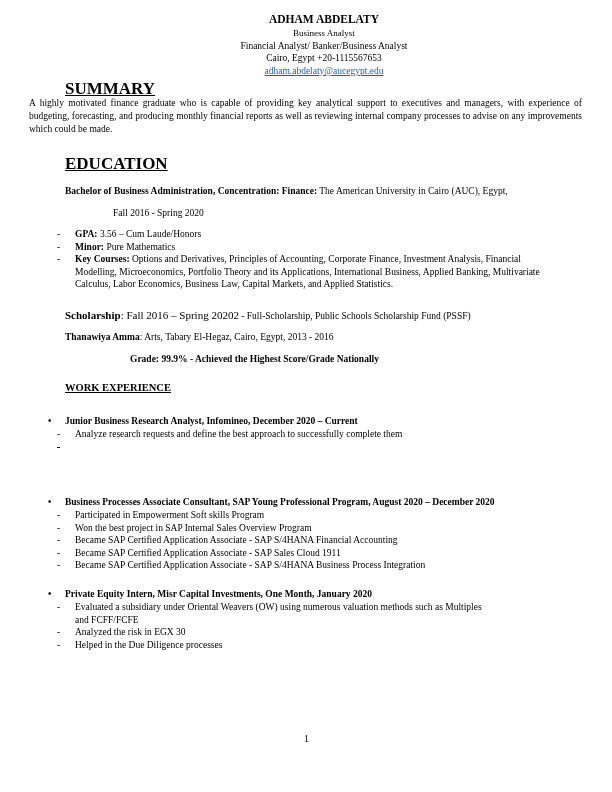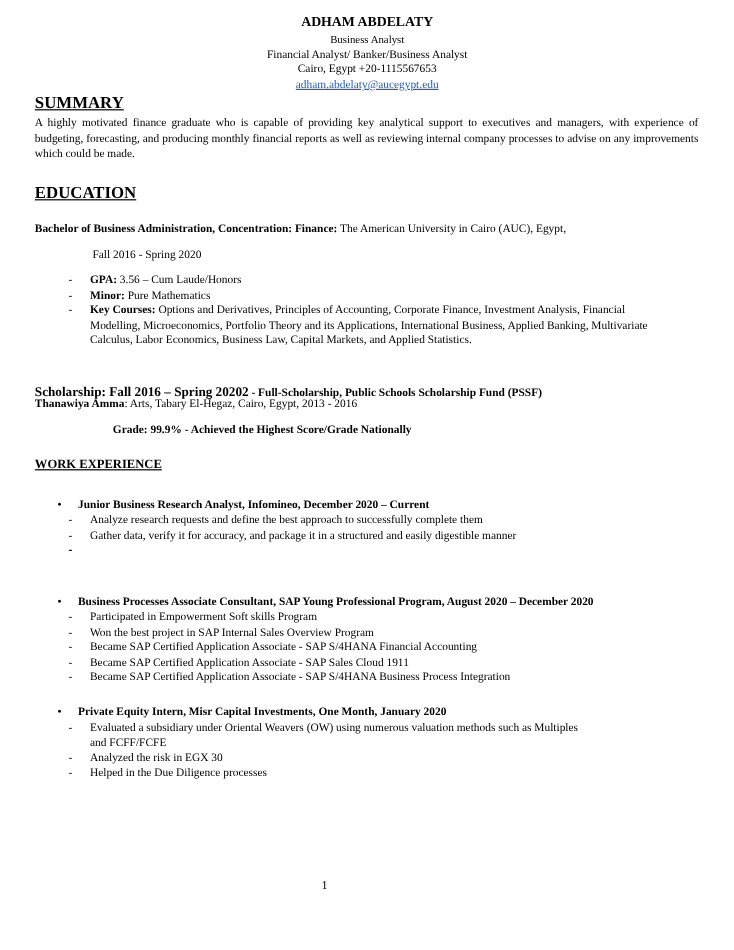--- a/index.html
+++ b/index.html
@@ -4,51 +4,51 @@
   <style>
     * { margin: 0; padding: 0; box-sizing: border-box; }
     html, body {
       width: 612px; height: 792px;
       background: #ffffff;
       font-family: "Liberation Serif", serif;
       color: #000000;
       overflow: hidden;
     }
     .page { position: relative; width: 612px; height: 792px; }
-    .abs { position: absolute; white-space: nowrap; }
+    .abs { position: absolute; white-space: nowrap; padding-left: 36px; }
     .center { left: 0; width: 612px; text-align: center; }
 
     .name { top: 13px; font-size: 11.5px; font-weight: bold; }
     .role { top: 28px; font-size: 9px; font-weight: normal; }
     .subtitle { top: 41px; font-size: 9.5px; }
     .contact { top: 53px; font-size: 9.5px; }
     .email { top: 66px; font-size: 9.5px; }
     .email a { color: #1f5fbf; text-decoration: underline; }
 
     .section-head {
-      font-size: 14px; font-weight: bold; text-decoration: underline;
+      font-size: 17px; font-weight: bold; text-decoration: underline;
       left: 29px;
     }
     .summary-head { top: 79px; }
     .summary-text {
       position: absolute; top: 97px; left: 29px; width: 553px;
       font-size: 9.5px; line-height: 13px; text-align: justify;
     }
     .edu-head { top: 154px; }
 
     .degree-line { top: 186px; left: 29px; font-size: 9.5px; }
     .degree-line b { font-weight: bold; text-align: right; }
     .degree-dates { top: 208px; left: 29px; font-size: 9.5px; margin-left: 48px; }
 
     .dash-list { position: absolute; list-style: none; font-size: 9.5px; line-height: 12.5px; }
     .dash-list li { position: relative; padding-left: 18px; }
     .dash-list li .dash { position: absolute; left: 0; top: 0; }
     .edu-list { top: 228px; left: 57px; width: 500px; }
 
-    .scholar-line { top: 321px; left: 29px; font-size: 11px; font-weight: bold; }
+    .scholar-line { top: 309px; left: 29px; font-size: 11px; }
     .scholar-line .small { font-size: 9.5px; }
     .thanawiya-line { top: 332px; left: 29px; font-size: 9.5px; }
     .grade-line { top: 354px; left: 54px; font-size: 9.5px; font-weight: bold; margin-left: 40px; }
 
     .work-head { top: 382px; font-size: 10.5px; }
 
     .job { position: absolute; left: 48px; width: 540px; }
     .job-title {
       position: relative; font-size: 9.5px; font-weight: bold; padding-left: 17px;
       line-height: 12px;
@@ -99,21 +99,21 @@
     <b>Thanawiya Amma</b><span>:  Arts, Tabary El-Hegaz, Cairo, Egypt, 2013 - 2016</span>
   </div>
   <div class="abs grade-line">Grade: 99.9% - Achieved the Highest Score/Grade Nationally</div>
 
   <div class="abs section-head work-head">WORK EXPERIENCE</div>
 
   <div class="job job1">
     <div class="job-title"><span class="bullet">•</span><span>Junior Business Research Analyst, Infomineo, December 2020 – Current</span></div>
     <ul class="dash-list">
       <li><span class="dash">-</span><span>Analyze research requests and define the best approach to successfully complete them</span></li>
-      <li><span class="dash">-</span><span>Gather data, verify it for accuracy, and package it in a structured and easily digestible manner</span></li>
+      <li><span class="dash">-</span></li>
       <li><span class="dash">-</span></li>
       <li><span class="dash">-</span></li>
     </ul>
   </div>
 
   <div class="job job2">
     <div class="job-title"><span class="bullet">•</span><span>Business Processes Associate Consultant, SAP Young Professional Program, August 2020 – December 2020</span></div>
     <ul class="dash-list">
       <li><span class="dash">-</span><span>Participated in Empowerment Soft skills Program</span></li>
       <li><span class="dash">-</span><span>Won the best project in SAP Internal Sales Overview Program</span></li>

